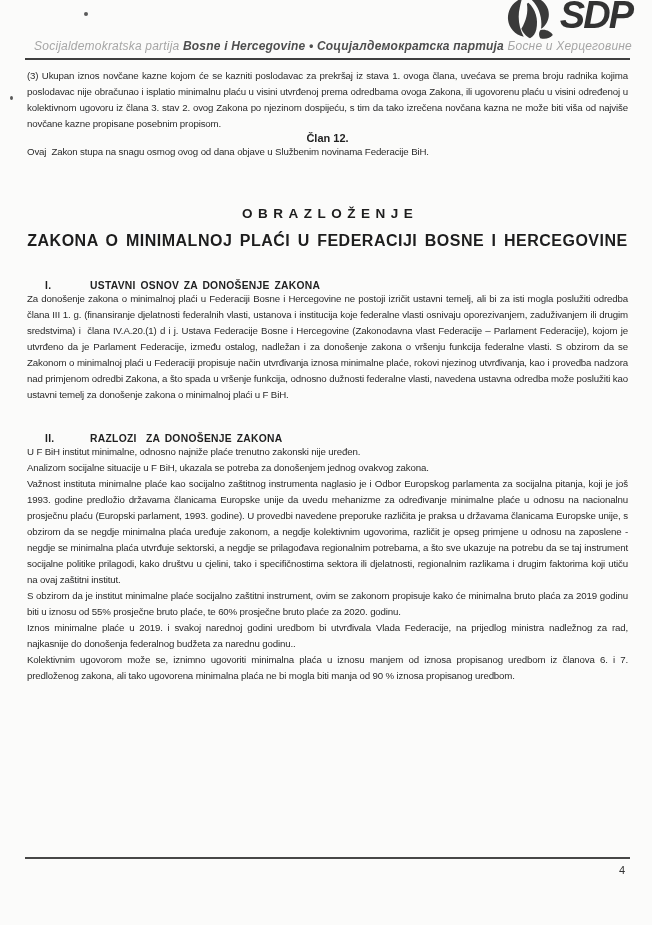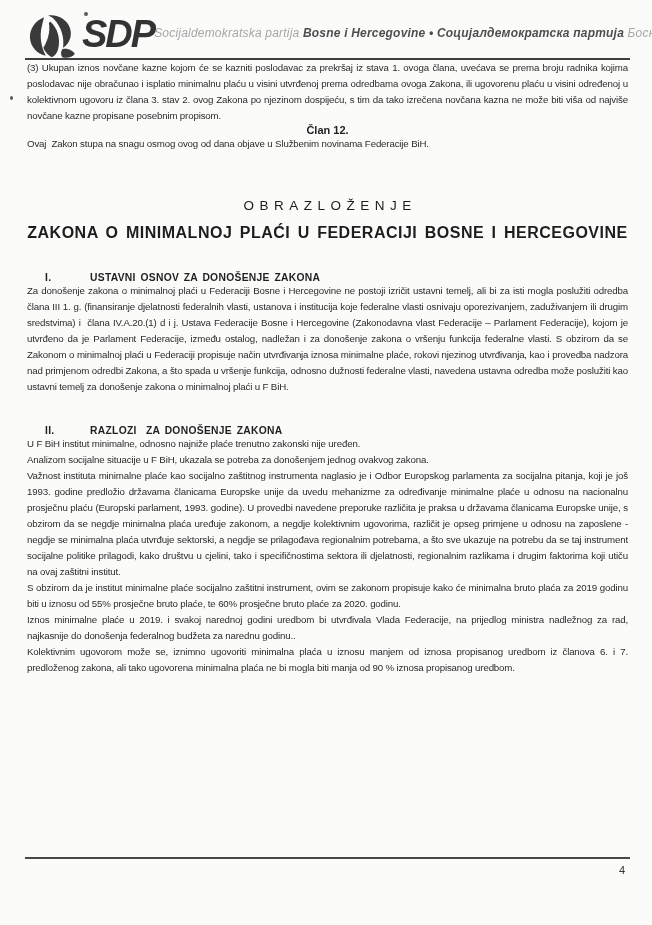--- a/index.html
+++ b/index.html
@@ -12,23 +12,24 @@
     background: #fbfbfa;
     font-family: "Liberation Sans", sans-serif;
     color: #2b2b2b;
     overflow: hidden;
   }
 
   
   .letterhead {
     display: flex;
     align-items: flex-end;
-    justify-content: space-between;
+    justify-content: center;
     padding: 8px 20px 0 25px;
     height: 50px;
+    flex-direction: column;
   }
   .logo { display: flex; align-items: center; gap: 3px; }
   .logo svg { width: 54px; height: 44px; display: block; }
   .logo-text {
     font-size: 38px;
     font-weight: bold;
     font-style: italic;
     letter-spacing: -2px;
     color: #333333;
     line-height: 1;
@@ -39,35 +40,35 @@
     letter-spacing: 0.2px;
     color: #a6a6a6;
     padding-bottom: 18px;
     white-space: nowrap;
     font-style: italic;
   }
   .tagline .b { color: #4e4e4e; font-weight: bold; }
   .rule { height: 2px; background: #3f3f3f; margin: 0 22px 0 25px; }
 
   
-  .content { padding: 0 24px 0 27px; }
+  .content { padding: 8px 24px 0 27px; }
   p.bt {
     font-size: 9.7px;
     line-height: 16px;
     letter-spacing: -0.15px;
     text-align: justify;
     margin: 0;
     white-space: pre-wrap;
     color: #2b2b2b;
   }
   .m-intro     { margin-top: 20px; }
   .art-head    {  text-align: center; font-weight: bold; font-size: 11px; color: #1f1f1f; }
   .m-art       { margin-top: 11px; text-align: left; }
   .expl-title  {
-    margin-top: 46px; text-align: center; font-weight: normal;
+    margin-top: 46px; text-align: center; font-weight: bold;
     font-size: 13.5px; letter-spacing: 5.5px; padding-left: 5.5px; color: #1d1d1d;
   }
   .expl-sub    {
     margin-top: 11px; text-align: center; font-weight: bold;
     font-size: 16px; letter-spacing: 0.5px; word-spacing: 2.5px; color: #1d1d1d;
   }
   .sec-head {
     display: flex; margin-top: 30px; padding-left: 18px;
     font-weight: bold; font-size: 10.3px; letter-spacing: 0.3px;
     word-spacing: 1.5px; color: #1f1f1f; white-space: pre-wrap;

